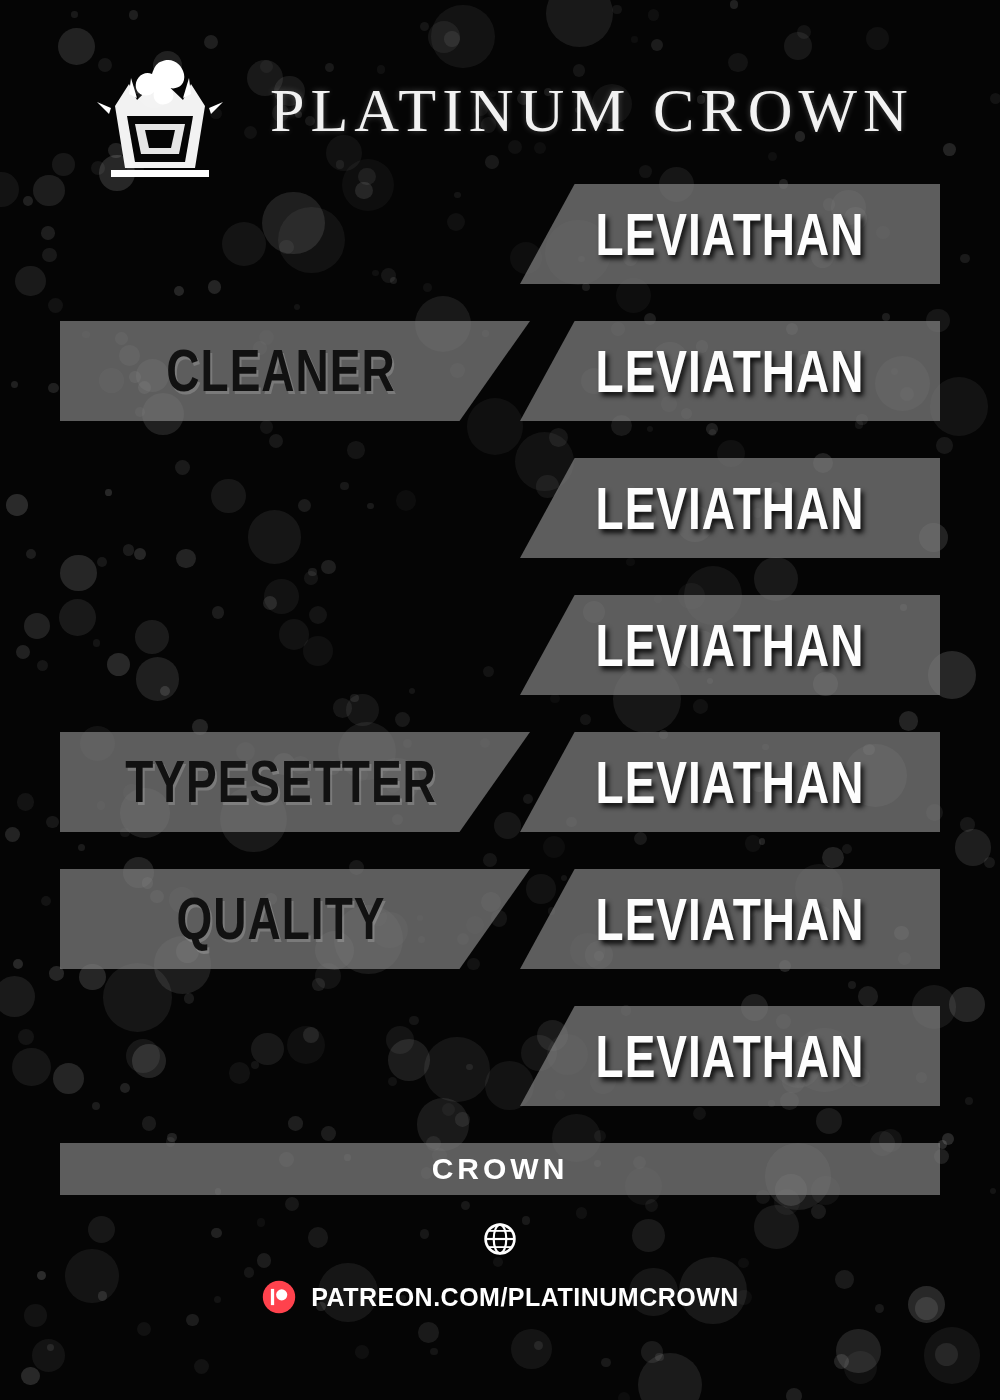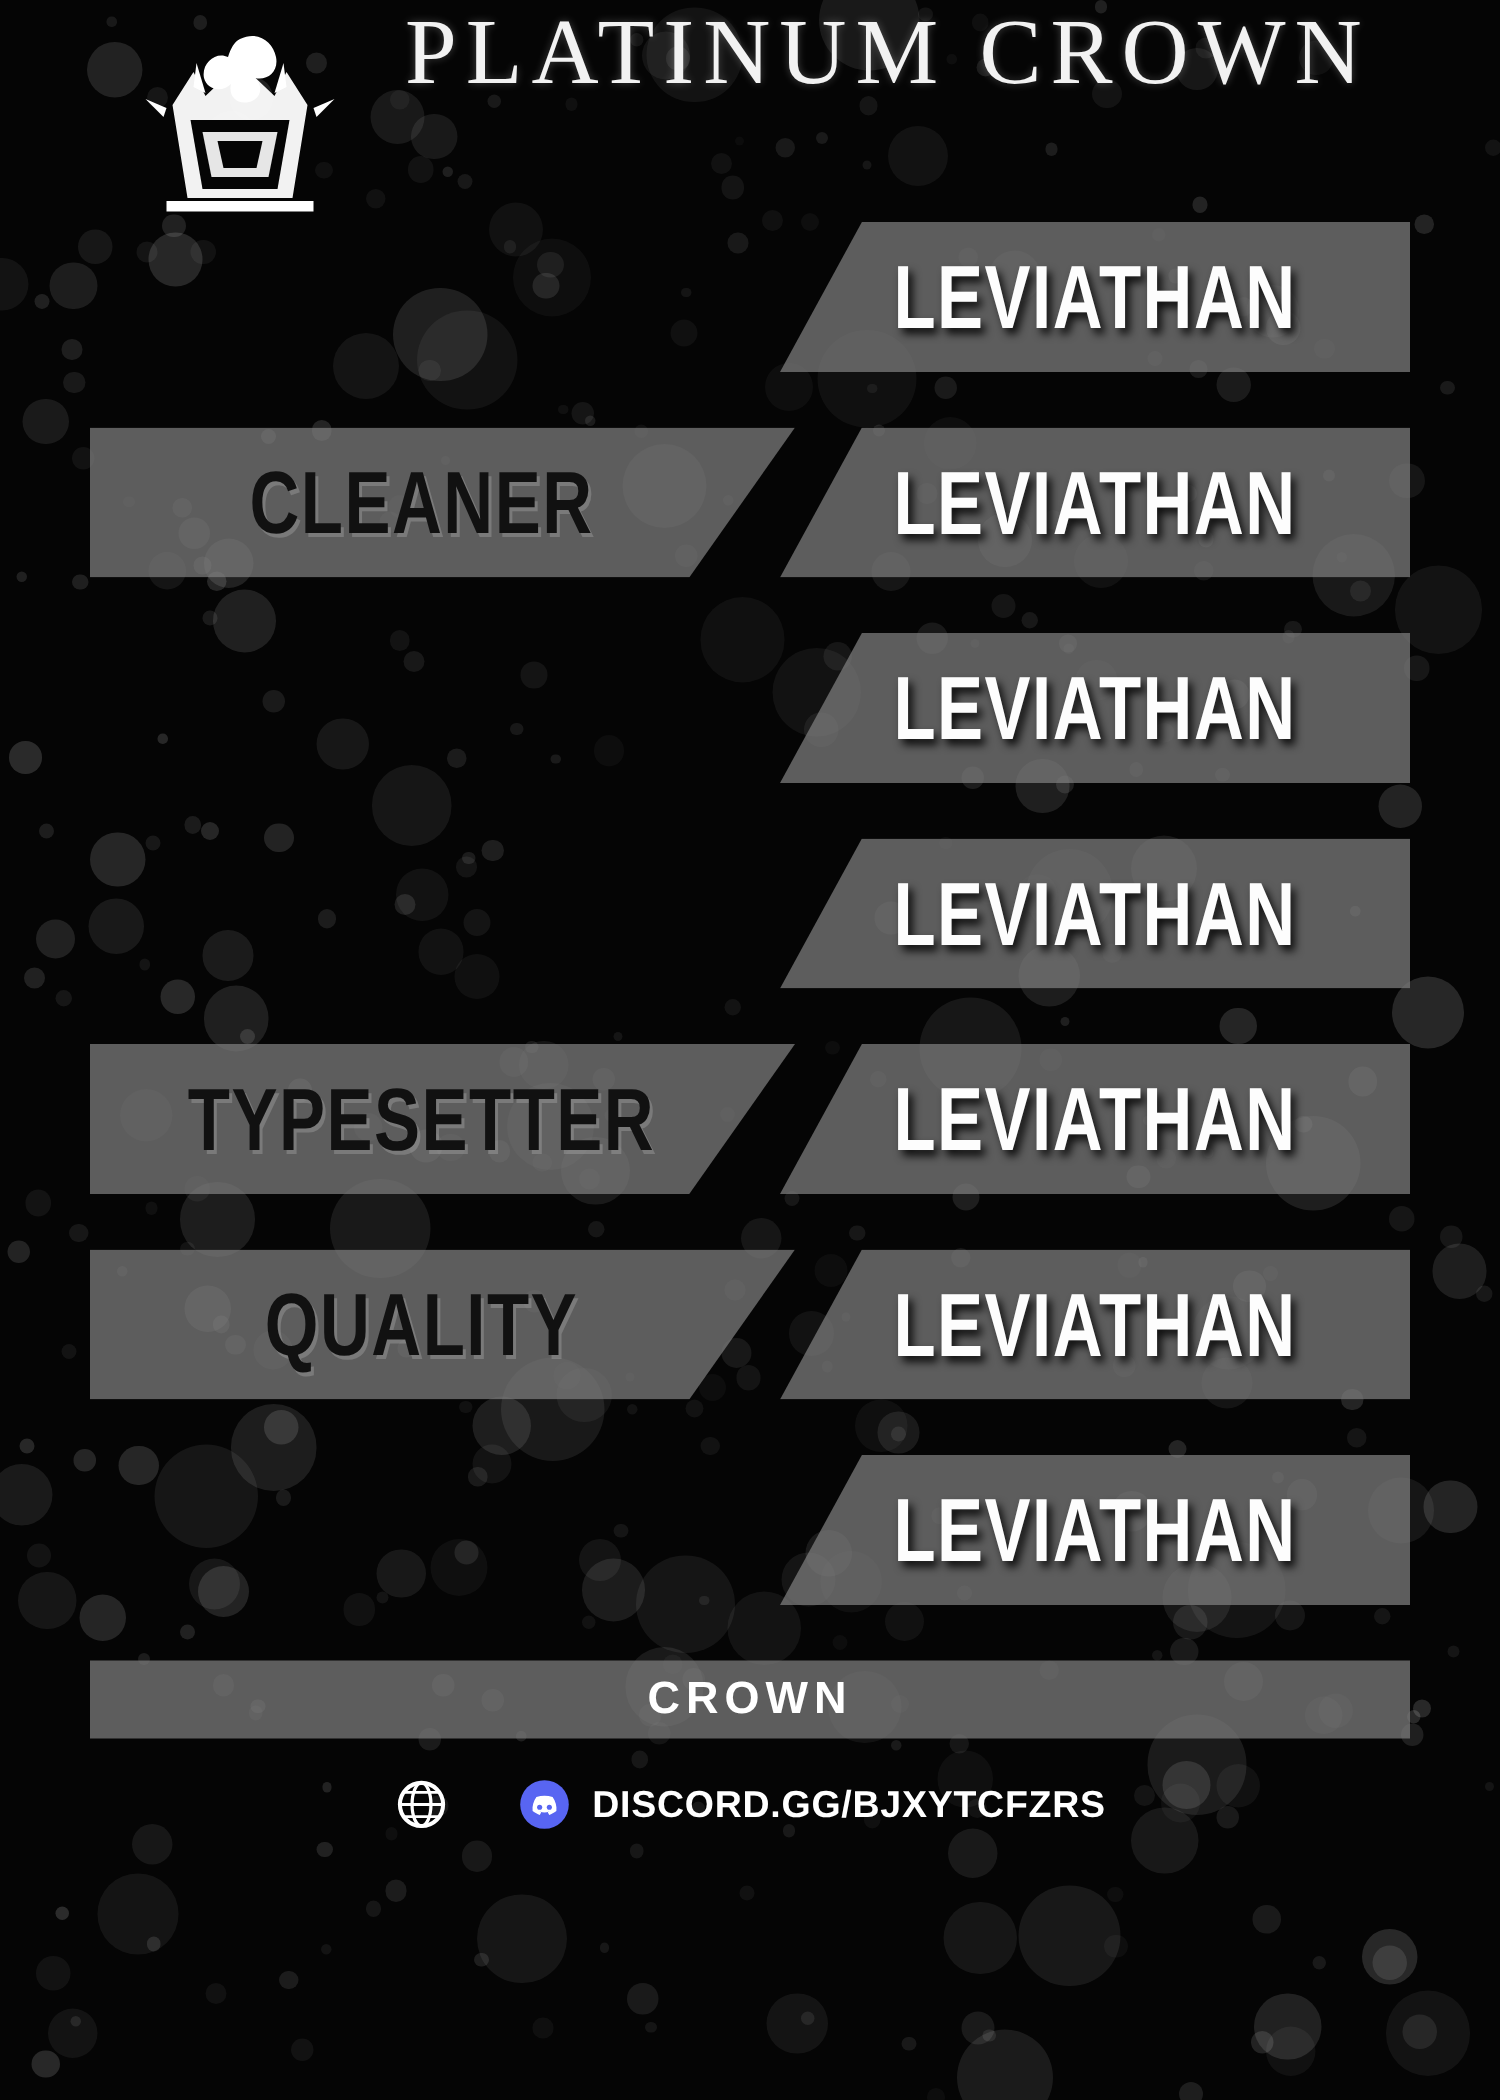--- a/index.html
+++ b/index.html
@@ -29,22 +29,24 @@
     position: absolute;
     border-radius: 50%;
     background: #ffffff;
   }
 
   
   .header {
     position: relative;
     height: 148px;
     display: flex;
+    align-items: center;
     padding-left: 95px;
     z-index: 5;
+    margin-top: 36px;
   }
   .logo-mark {
     width: 150px;
     height: 150px;
     position: absolute;
     left: 85px;
     top: 8px;
   }
   .brand-title {
     margin-left: 175px;
@@ -673,28 +675,27 @@
     <div class="link-line">
       <div class="link-item">
         <svg class="ico" viewBox="0 0 40 40">
           <circle cx="20" cy="20" r="16" fill="none" stroke="#ffffff" stroke-width="3"></circle>
           <ellipse cx="20" cy="20" rx="7" ry="16" fill="none" stroke="#ffffff" stroke-width="2.4"></ellipse>
           <line x1="4" y1="20" x2="36" y2="20" stroke="#ffffff" stroke-width="2.4"></line>
           <line x1="7" y1="11" x2="33" y2="11" stroke="#ffffff" stroke-width="2"></line>
           <line x1="7" y1="29" x2="33" y2="29" stroke="#ffffff" stroke-width="2"></line>
         </svg>
       </div>
+    </div>
+    <div class="link-line">
       <div class="link-item">
         <svg class="ico" viewBox="0 0 40 40">
-          <circle cx="20" cy="20" r="18" fill="#5865F2"></circle>
-          <path d="M14 14.5c4-1.4 8-1.4 12 0 2.2 3.2 3.2 6.6 2.8 10.4-1.8 1.4-3.6 2.3-5.3 2.8l-1.1-1.9c.6-.2 1.2-.5 1.7-.9-.2.1-.4.2-.6.3-2.3 1-4.7 1-7 0-.2-.1-.4-.2-.6-.3.5.4 1.1.7 1.7.9l-1.1 1.9c-1.7-.5-3.5-1.4-5.3-2.8-.4-3.8.6-7.2 2.8-10.4z" fill="#ffffff"></path>
-          <circle cx="16.4" cy="22" r="1.9" fill="#5865F2"></circle>
-          <circle cx="23.6" cy="22" r="1.9" fill="#5865F2"></circle>
+          <circle cx="20" cy="20" r="18" fill="#FF424D"></circle>
+          <rect x="11" y="11" width="3.6" height="18" fill="#ffffff"></rect>
+          <circle cx="23" cy="17.6" r="6.2" fill="#ffffff"></circle>
         </svg>
-        <span class="txt">DISCORD.GG/BjxYtcFZRs</span>
-      </div>
-    </div>
-    <div class="link-line">
+        <span class="txt">PATREON.COM/PLATINUMCROWN</span>
+      </div>
     </div>
   </div>
 
 
 </div>
 
 </body></html>

